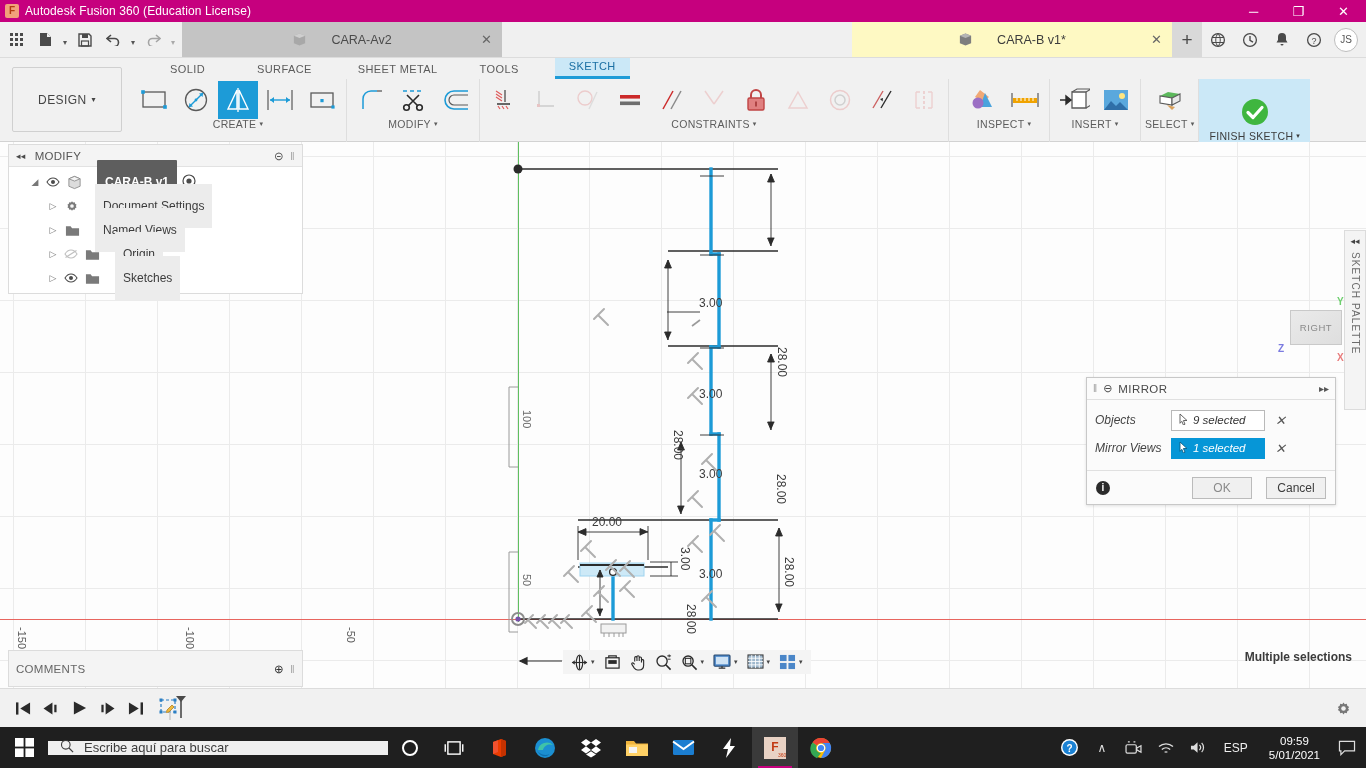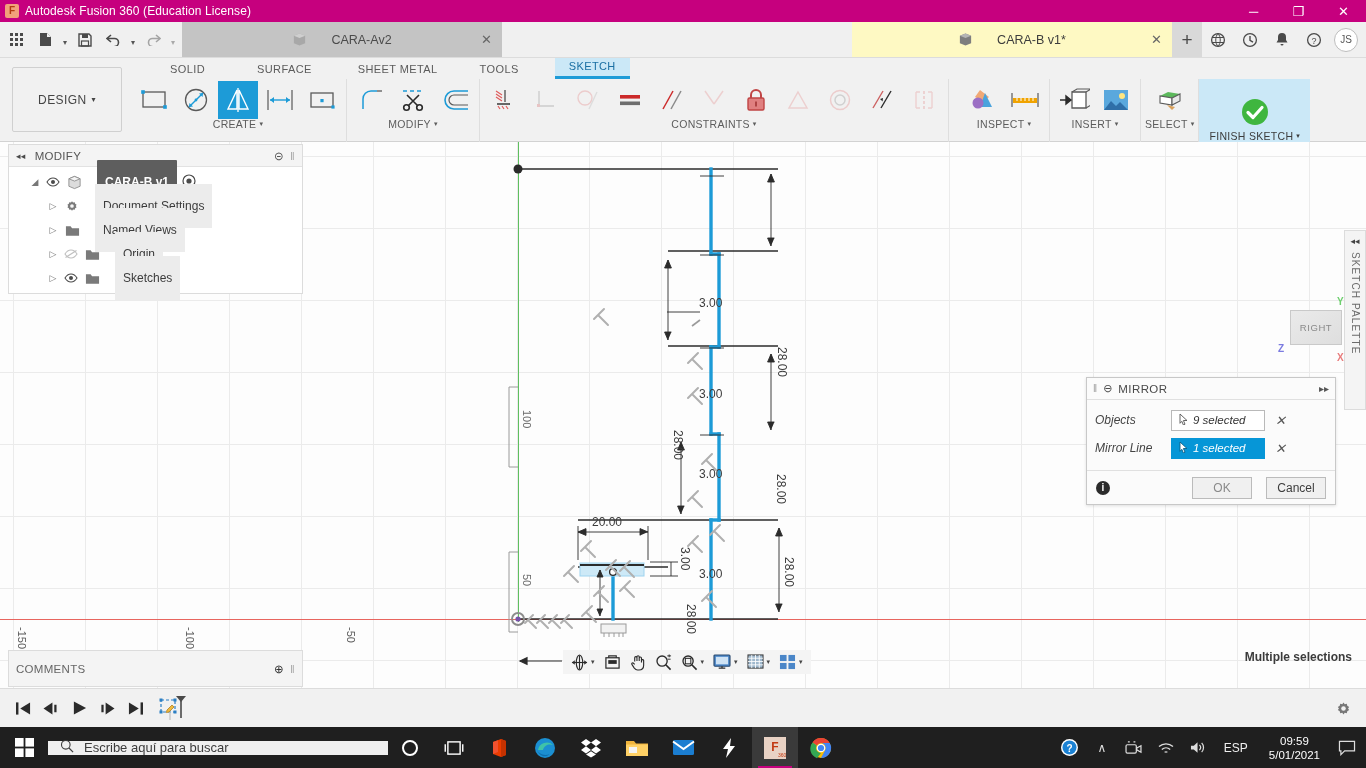--- a/index.html
+++ b/index.html
@@ -860,21 +860,21 @@
           <span>
             <svg width="9" height="12" viewBox="0 0 9 12">
                 <path d="M1 1l7 6.5H4.4L6 11.2 4.4 12 2.8 8.3 1 10.3z" fill="#fff" stroke="#555" stroke-width=".9"></path>
               </svg>
           </span>
           <span>9 selected</span>
         </span>
         <span class="mr-x">✕</span>
       </div>
       <div class="mr-row">
-        <span class="mlab">Mirror Line</span>
+        <span class="mlab">Mirror Views</span>
         <span class="mr-chip active">
           <span>
             <svg width="9" height="12" viewBox="0 0 9 12">
                 <path d="M1 1l7 6.5H4.4L6 11.2 4.4 12 2.8 8.3 1 10.3z" fill="#fff" stroke="#0b5f87" stroke-width=".9"></path>
               </svg>
           </span>
           <span>1 selected</span>
         </span>
         <span class="mr-x">✕</span>
       </div>

